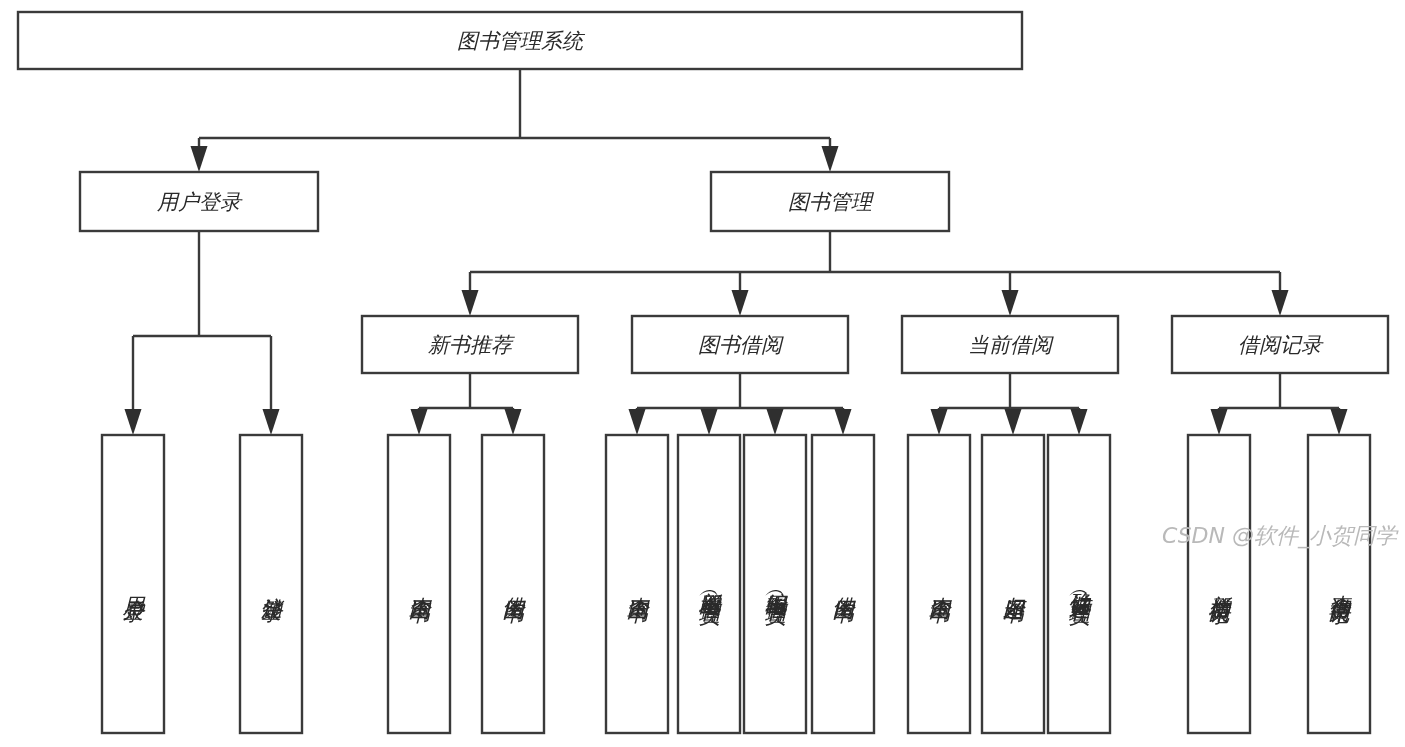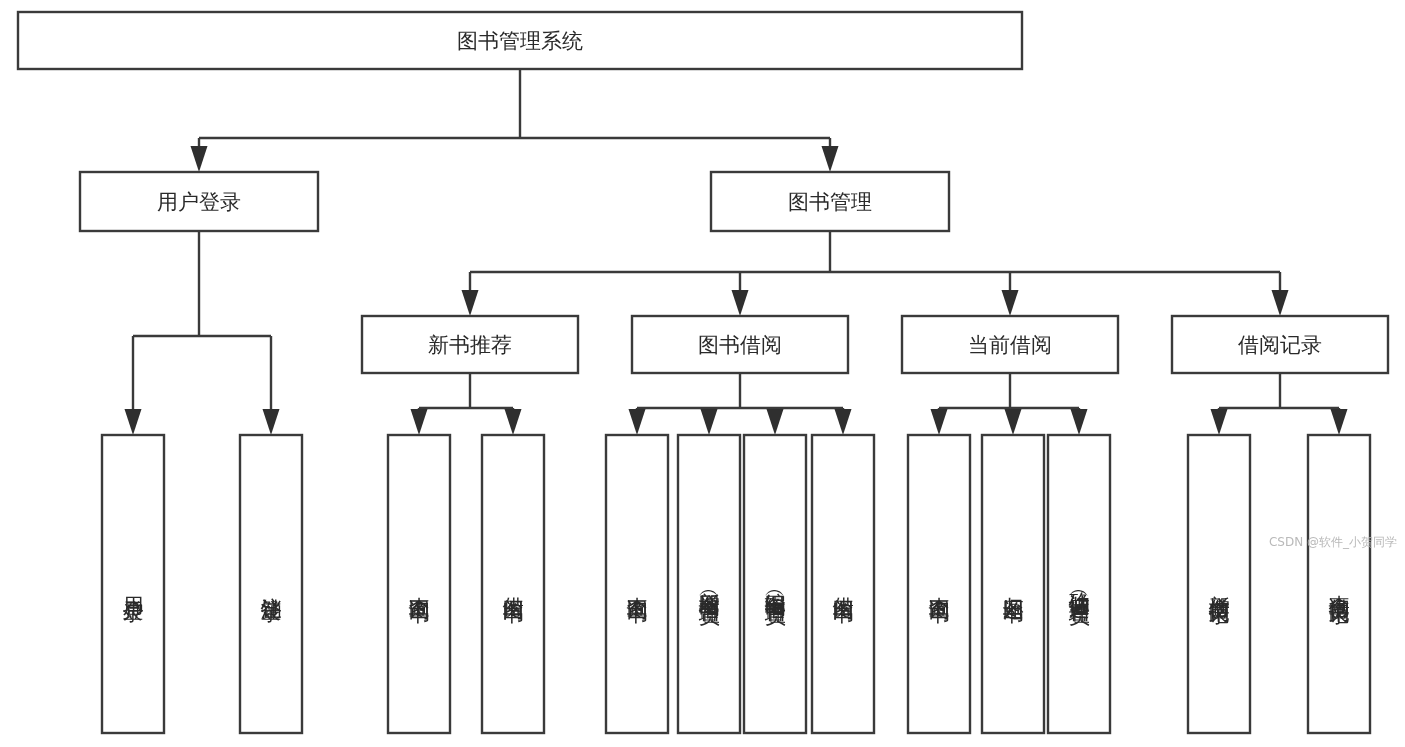--- a/index.html
+++ b/index.html
@@ -10,20 +10,21 @@
   body {
     width: 1405px;
     height: 747px;
     font-family: "DejaVu Sans", "Liberation Sans", sans-serif;
     overflow: hidden;
   }
   #diagram-root {
     position: relative;
     width: 1405px;
     height: 555px;
+    font-style: italic;
   }
   svg.diagram-canvas {
     position: absolute;
     top: 0;
     left: 0;
     width: 1405px;
     height: 747px;
   }
   .node-box {
     fill: #ffffff;
@@ -60,21 +61,21 @@
     align-items: center;
     justify-content: center;
     white-space: nowrap;
     pointer-events: none;
   }
   .watermark {
     position: absolute;
     right: 8px;
     bottom: 4px;
     font-family: "DejaVu Sans", "Liberation Sans", sans-serif;
-    font-size: 12px;
+    font-size: 22px;
     color: #b9b9b9;
     white-space: nowrap;
   }
 </style>
 </head>
 <body>
 
 <div id="diagram-root">
 
   <svg class="diagram-canvas" viewBox="0 0 1405 747" xmlns="http://www.w3.org/2000/svg">

